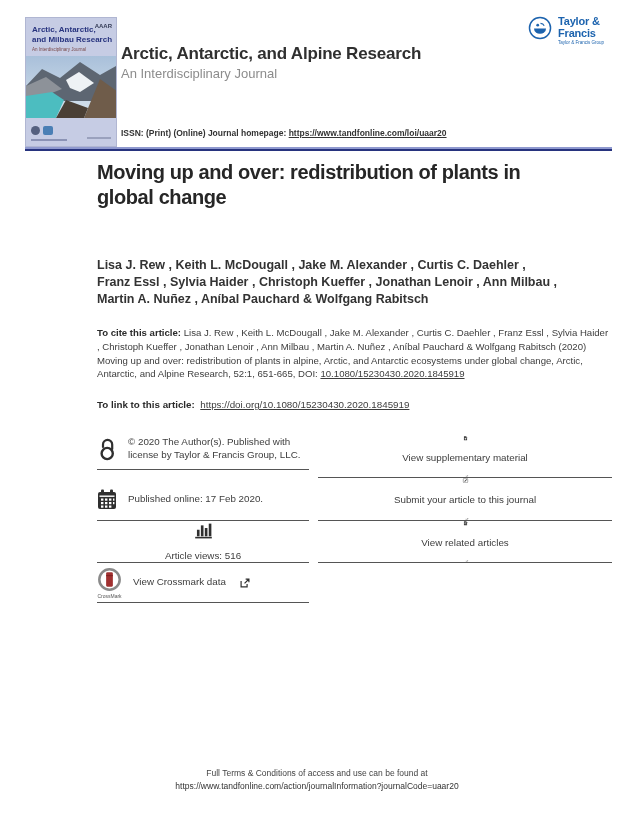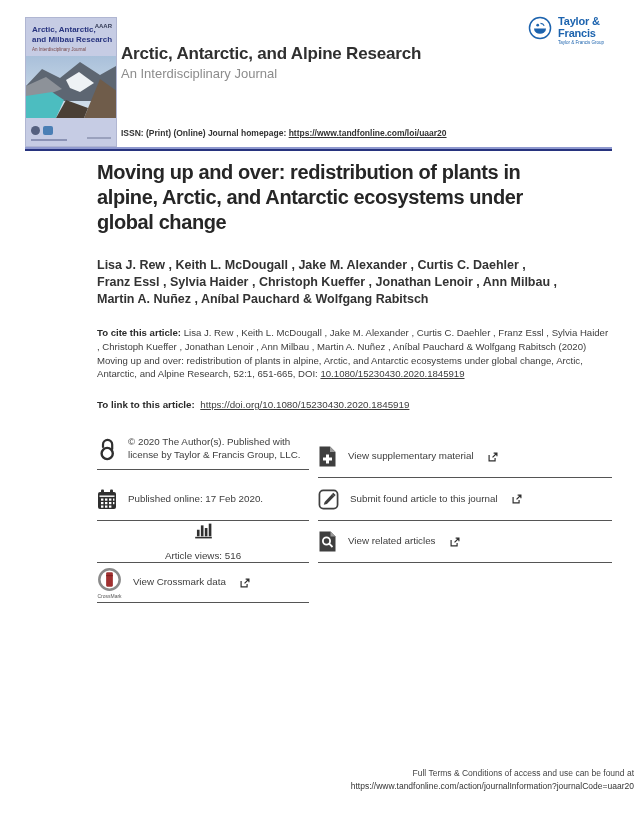--- a/index.html
+++ b/index.html
@@ -44,27 +44,27 @@
   .cite-block { position:absolute; left:97px; top:326px; width:512px; font-size:9.6px; line-height:13.8px; color:#3d3d3d; }
   .cite-block b { color:#2b2b2b; }
   .u { text-decoration:underline; cursor:pointer; }
   .link-line { position:absolute; left:97px; top:399px; font-size:9.8px; color:#3d3d3d; }
   .link-line b { font-weight:bold; color:#2b2b2b; }
 
   
   .cell { position:absolute; display:flex; align-items:center; gap:11px; border-bottom:1.5px solid #555; font-size:9.8px; color:#3d3d3d; }
   .cell .txt { line-height:12.5px; }
   .cell-l { left:97px;  width:212px; }
-  .cell-r { left:318px; width:294px; }
+  .cell-r { left:318px; width:294px;flex-direction:column; }
   .icon-wrap { flex:0 0 auto; display:flex; flex-direction:column; align-items:center; }
   .cm-caption { font-size:5px; color:#555; margin-top:1px; }
   .ext { margin-left:3px; vertical-align:-1px; }
 
   
-  .footer { position:absolute; left:0; top:767px; width:634px; text-align:right; font-size:8.5px; line-height:12.5px; color:#444; }
+  .footer { position:absolute; left:0; top:767px; width:634px; text-align:center; font-size:8.5px; line-height:12.5px; color:#444; }
 </style>
 </head>
 <body>
 
 <div class="page">
 
   <div class="cover">
     <div class="cover-title">
       <div>Arctic, Antarctic,</div>
       <div>and Milbau Research</div>
@@ -114,21 +114,20 @@
     <span>ISSN: (Print) (Online) Journal homepage: </span><span class="link-style">https://www.tandfonline.com/loi/uaar20</span>
   </div>
 
   <div class="header-rule">
     <div class="light"></div>
       <div class="dark"></div>
   </div>
 
   <div class="article-title">
     <div>Moving up and over: redistribution of plants in</div>
-    <div>alpine, Arctic, and Antarctic ecosystems under</div>
     <div>global change</div>
   </div>
 
   <div class="authors">
     <div>Lisa J. Rew , Keith L. McDougall , Jake M. Alexander , Curtis C. Daehler ,</div>
     <div>Franz Essl , Sylvia Haider , Christoph Kueffer , Jonathan Lenoir , Ann Milbau ,</div>
     <div>Martin A. Nuñez , Aníbal Pauchard &amp; Wolfgang Rabitsch</div>
   </div>
 
   <div class="cite-block">
@@ -186,21 +185,21 @@
     </svg>
     <span class="txt">Published online: 17 Feb 2020.</span>
   </div>
 
   <div class="cell cell-r" style="top:478px;height:43px;">
     <svg width="21" height="21" viewBox="0 0 22 22">
       <rect x="1.5" y="1.5" width="19" height="19" rx="4" fill="none" stroke="#3f3f3f" stroke-width="1.8"></rect>
       <path d="M6 16.5 L7 13.5 L14.5 5.5 L17 7.8 L9.3 15.8 z" fill="#3f3f3f"></path>
       <path d="M14.5 5.5 L16 4 L18.5 6.3 L17 7.8 z" fill="#3f3f3f"></path>
     </svg>
-    <span class="txt">Submit found article to this journal</span>
+    <span class="txt">Submit your article to this journal</span>
     <svg class="ext" width="10" height="10" viewBox="0 0 11 11">
       <path d="M1.2 3.2 v6.6 h6.6 v-3.3" fill="none" stroke="#2f2f2f" stroke-width="1.3"></path>
       <path d="M6.2 1.2 h3.6 v3.6 M9.6 1.4 L5 6" fill="none" stroke="#2f2f2f" stroke-width="1.3"></path>
     </svg>
   </div>
 
   <div class="cell cell-l" style="top:521px;height:42px;flex-direction:column;">
     <svg width="21" height="20" viewBox="0 0 21 20">
       <path d="M1 19 H20" stroke="#2f2f2f" stroke-width="1.8"></path>
       <rect x="3" y="10" width="3" height="7.5" fill="#2f2f2f"></rect>

